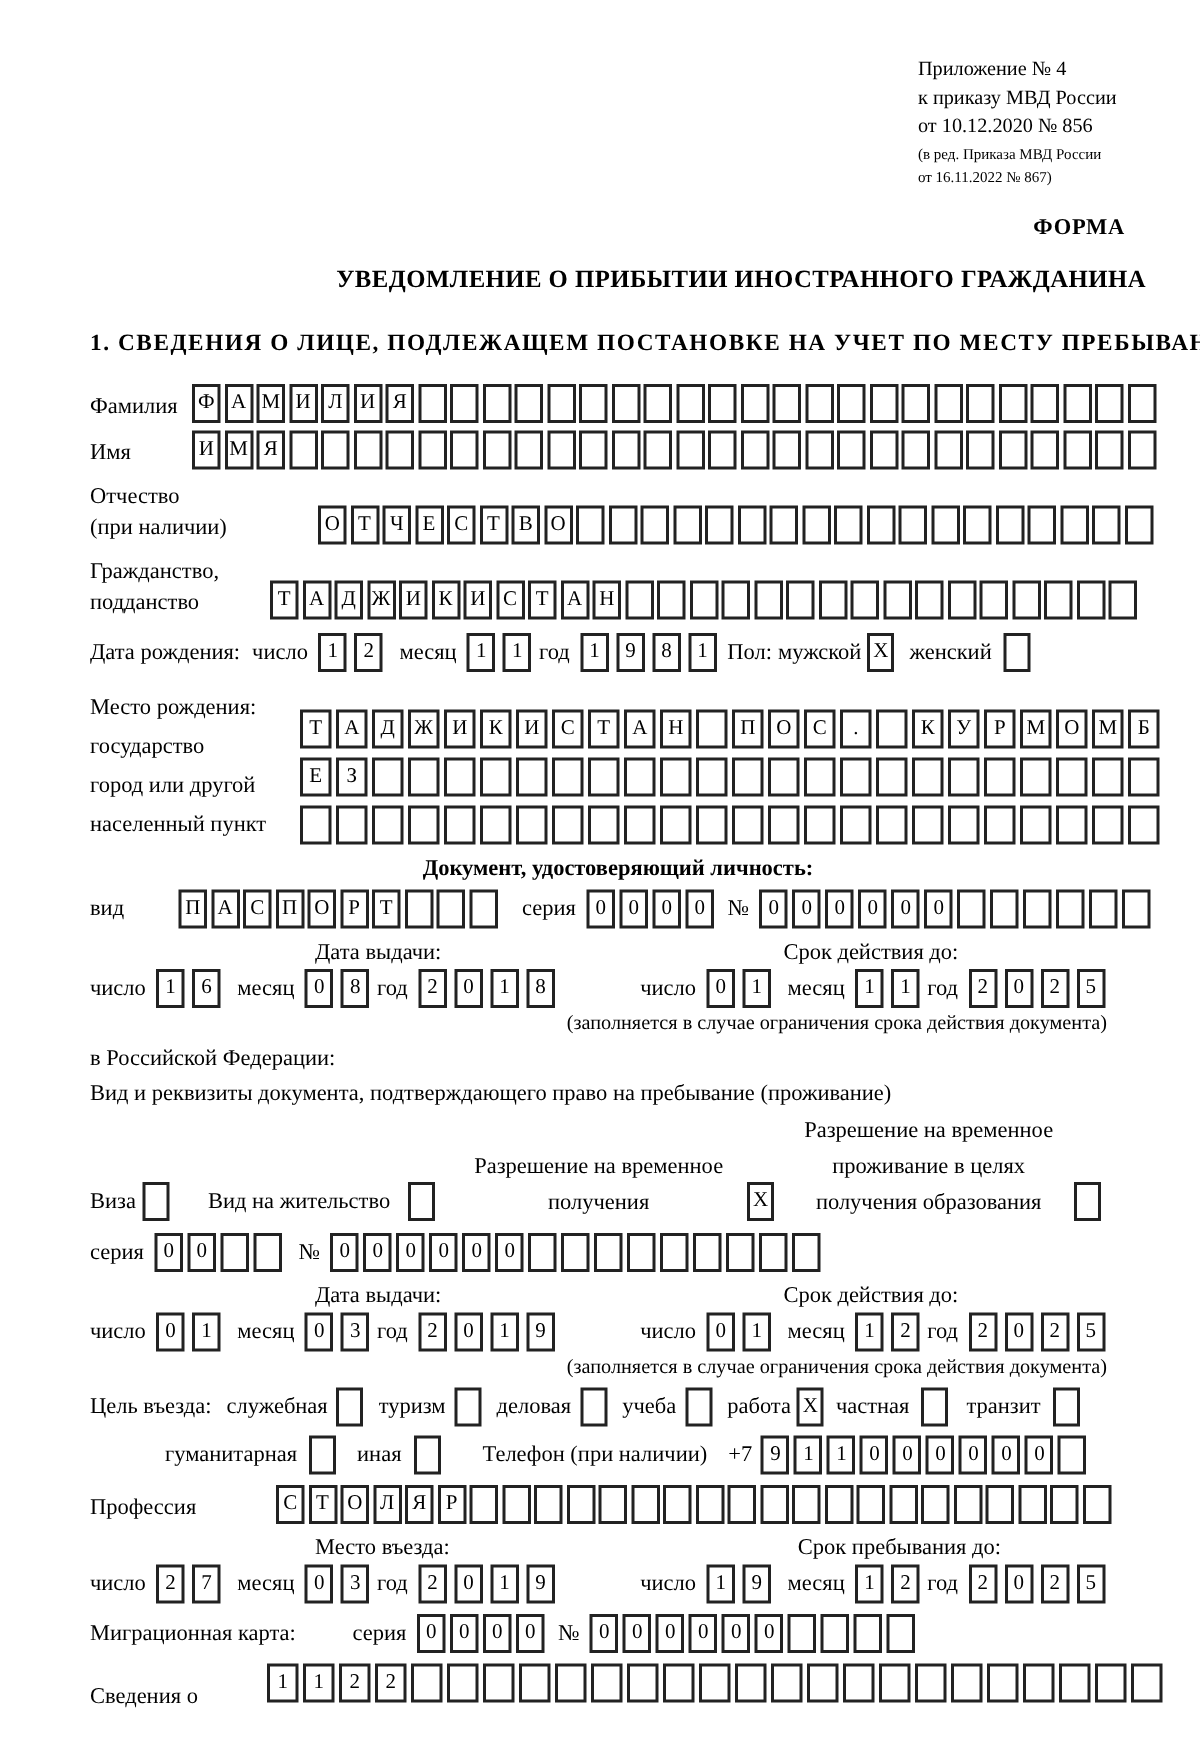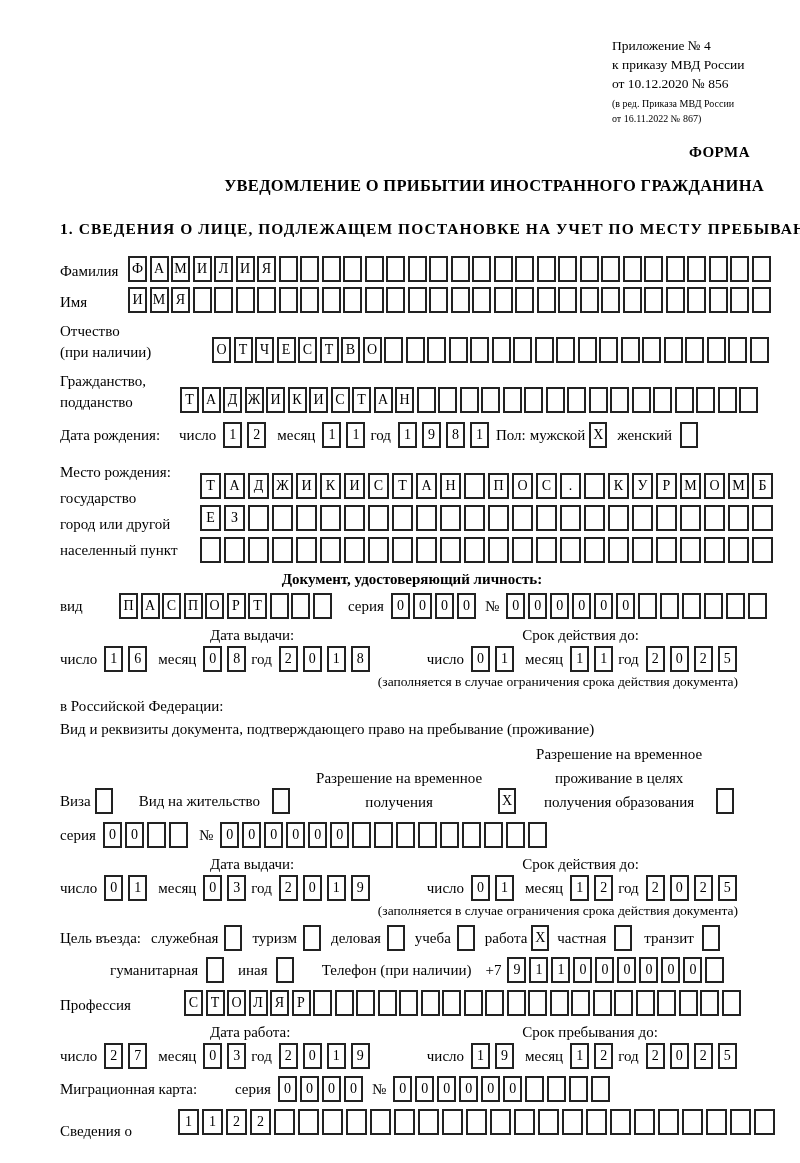--- a/index.html
+++ b/index.html
@@ -201,21 +201,21 @@
         <span class="cell"></span>
         <span class="cell"></span>
         <span class="cell"></span>
         <span class="cell"></span>
         <span class="cell"></span>
         <span class="cell"></span>
       </div>
   </div>
 
   <div class="row" style="margin-top:9px">
-    <span class="il" style="margin-right:19px">Дата рождения:</span>
+    <span class="il" style="margin-right:8px">Дата рождения:</span>
     <span class="il">число</span>
     <span class="cells date">
         <span class="cell">1</span>
         <span class="cell">2</span>
       </span>
     <span class="il" style="margin-left:6px">месяц</span>
     <span class="cells date">
         <span class="cell">1</span>
         <span class="cell">1</span>
       </span>
@@ -600,21 +600,21 @@
         <span class="cell"></span>
         <span class="cell"></span>
         <span class="cell"></span>
         <span class="cell"></span>
         <span class="cell"></span>
         <span class="cell"></span>
       </div>
   </div>
 
   <div class="dateheads">
-    <span style="margin-left:150px">Дата работа:</span>
+    <span style="margin-left:150px">Место въезда:</span>
     <span style="margin-left:232px">Срок пребывания до:</span>
   </div>
 
   <div class="row" style="margin-top:2px">
     <div class="dategroup">
       <span class="il">число</span>
       <span class="cells date">
           <span class="cell">2</span>
           <span class="cell">7</span>
         </span>

